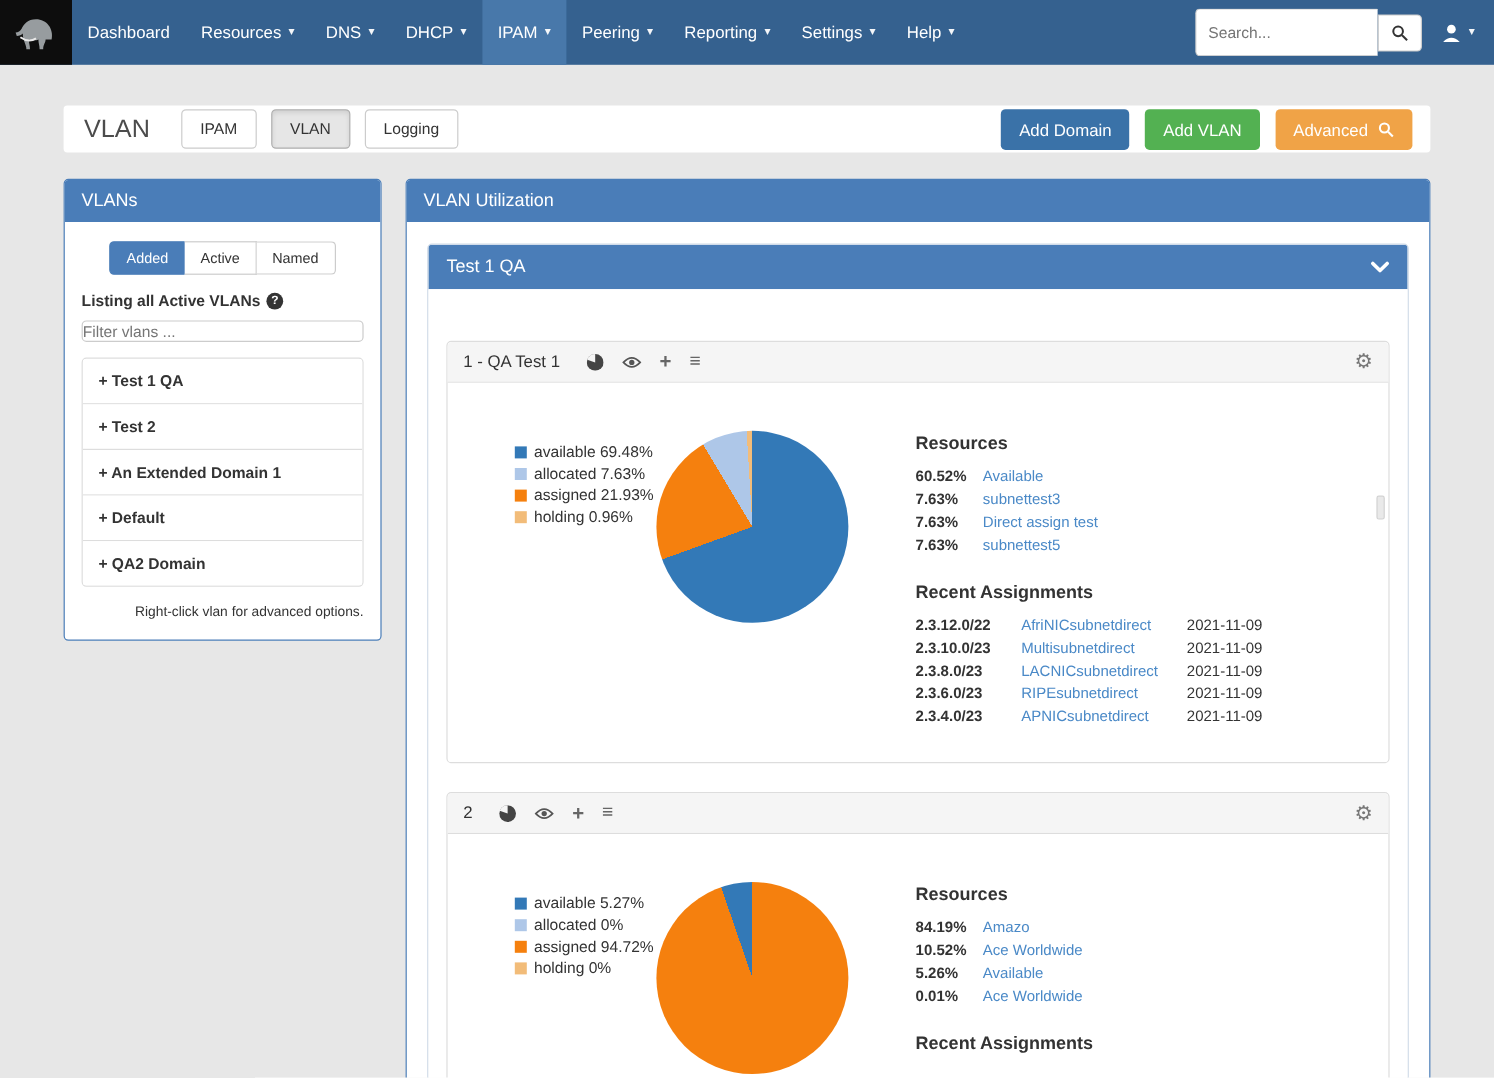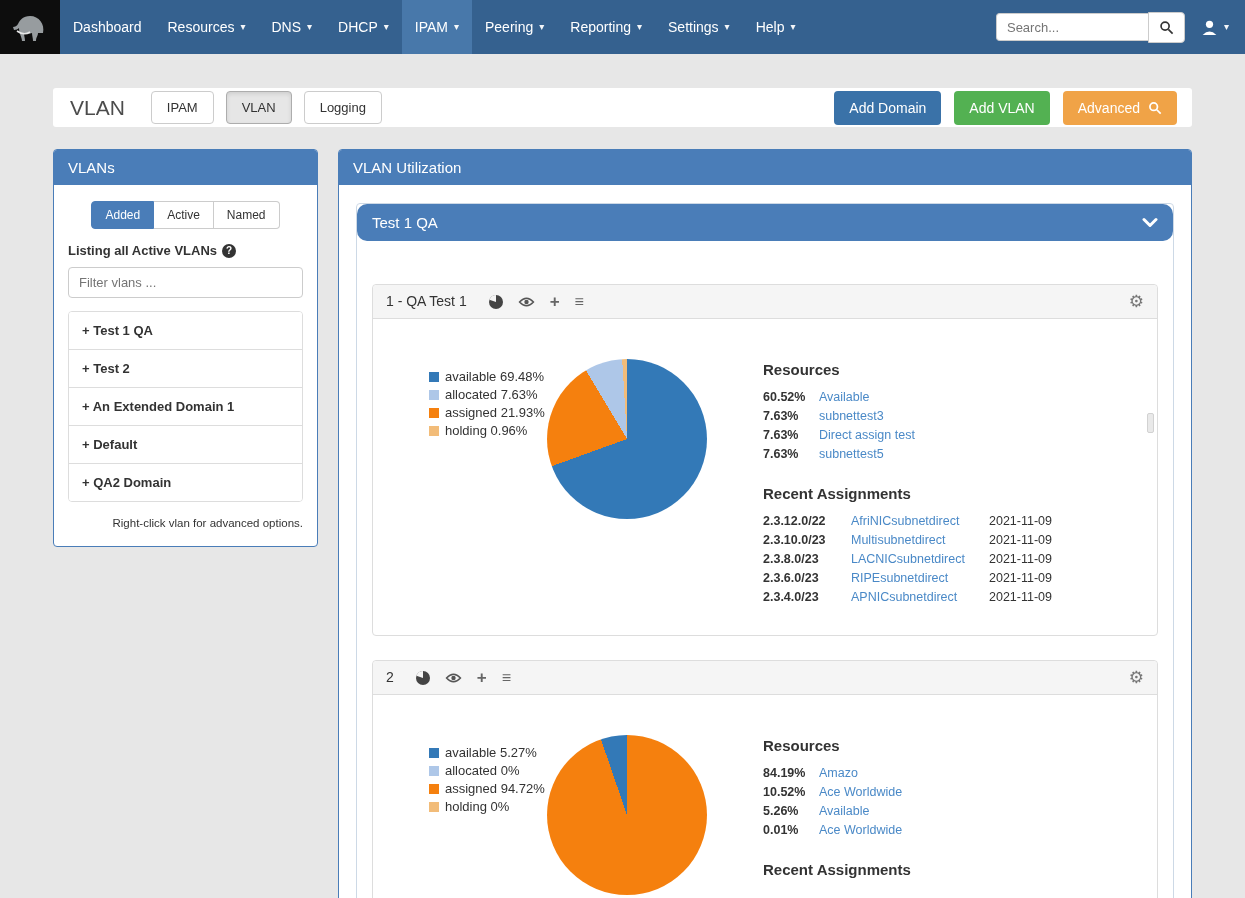--- a/index.html
+++ b/index.html
@@ -11,21 +11,21 @@
     -webkit-font-smoothing:antialiased;
   }
   
   .navbar { height:54px; background:#35618f; display:flex; align-items:stretch; }
   .brand { width:60px; background:#0d0d0d; display:flex; align-items:center; justify-content:center; cursor:pointer; flex:none; }
   .nav-links { display:flex; align-items:stretch; }
   .nav-item { display:flex; align-items:center; gap:6px; padding:0 13px; color:#fff; font-size:14px; cursor:pointer; white-space:nowrap; }
   .nav-item.active { background:#4878aa; }
   .caret { font-size:10px; line-height:1; opacity:.95; }
   .nav-search { margin-left:auto; display:flex; align-items:center; padding-right:4px; }
-  .search-input { width:152px; height:28px; border:1px solid #ccc; border-right:none; border-radius:4px 0 0 4px; padding:0 10px; font-size:13px; color:#555; outline:none; font-family:inherit; }
+  .search-input { width:152px; height:40px; border:1px solid #ccc; border-right:none; border-radius:4px 0 0 4px; padding:0 10px; font-size:13px; color:#555; outline:none; font-family:inherit; }
   .search-btn { height:31px; width:37px; background:#fff; border:1px solid #ccc; border-radius:0 4px 4px 0; display:flex; align-items:center; justify-content:center; color:#333; cursor:pointer; padding:0; }
   .nav-user { display:flex; align-items:center; gap:6px; padding:0 16px 0 12px; color:#fff; cursor:pointer; }
   
   .page-title-bar { margin:34px 53px 0; background:#fff; border-radius:3px; height:39px; display:flex; align-items:center; padding:0 15px; }
   .page-title { font-size:21px; color:#4c4c4c; font-weight:400; margin:0 26px 0 2px; }
   .tab-btn { padding:8px 15px; background:#fff; border:1px solid #ccc; border-radius:4px; font-size:13px; color:#333; margin-right:12px; cursor:pointer; font-family:inherit; }
   .tab-btn.active { background:#e6e6e6; border-color:#adadad; box-shadow:inset 0 2px 4px rgba(0,0,0,.1); }
   .actions { margin-left:auto; display:flex; gap:13px; }
   .action-btn { border:none; border-radius:4px; color:#fff; font-size:14px; padding:9px 15px; display:flex; align-items:center; gap:8px; cursor:pointer; font-family:inherit; }
   .btn-add-domain { background:#3a72a8; }
@@ -39,30 +39,30 @@
   .vlans { width:265px; flex:none; }
   .vlans-body { padding:14px; }
   .segmented { display:flex; justify-content:center; margin:2px 0 14px; }
   .seg-btn { padding:6px 13px; font-size:12px; background:#fff; border:1px solid #ccc; color:#333; cursor:pointer; font-family:inherit; }
   .seg-btn:first-child { border-radius:4px 0 0 4px; }
   .seg-btn:last-child { border-radius:0 4px 4px 0; }
   .seg-btn + .seg-btn { border-left:none; }
   .seg-btn.active { background:#4a7db8; border-color:#4a7db8; color:#fff; }
   .listing-label { font-size:13px; font-weight:bold; color:#333; margin-bottom:9px; display:flex; align-items:center; gap:5px; }
   .help-badge { width:14px; height:14px; border-radius:50%; background:#333; color:#fff; font-size:10px; display:inline-flex; align-items:center; justify-content:center; font-weight:bold; flex:none; cursor:pointer; }
-  .filter-input { width:100%; height:31px; border:1px solid #ccc; border-radius:4px; padding:0 10px; font-size:13px; color:#555; outline:none; margin-bottom:13px; font-family:inherit; }
+  .filter-input { width:100%; height:18px; border:1px solid #ccc; border-radius:4px; padding:0 0; font-size:13px; color:#555; outline:none; margin-bottom:13px; font-family:inherit; }
   .vlan-list { border:1px solid #ddd; border-radius:4px; overflow:hidden; }
   .vlan-item { padding:11px 13px; font-size:13px; font-weight:bold; color:#333; border-bottom:1px solid #ddd; cursor:pointer; background:#fff; }
   .vlan-item:last-child { border-bottom:none; }
   .vlans-foot { text-align:right; font-size:11.5px; color:#333; margin:15px 0 3px; }
   
   .util { flex:1; }
   .util-body { padding:18px 17px 24px; background:#fff; }
   .domain-panel { border:1px solid #cdd9e6; border-radius:4px; overflow:hidden; }
-  .domain-header { background:#4a7db8; color:#fff; font-size:15px; padding:10px 15px; display:flex; align-items:center; cursor:pointer;border-radius:10px; }
+  .domain-header { background:#4a7db8; color:#fff; font-size:15px; padding:10px 15px; display:flex; align-items:center; cursor:pointer; }
   .domain-chevron { margin-left:auto; display:flex; align-items:center; }
   .domain-body { padding:43px 15px 10px; background:#fff; min-height:920px; }
   .card { border:1px solid #ddd; border-radius:4px; margin-bottom:24px; background:#fff; }
   .card-header { background:#f5f5f5; border-bottom:1px solid #ddd; border-radius:4px 4px 0 0; padding:8px 13px; display:flex; align-items:flex-start; }
   .card-title { font-size:14px; color:#333; margin-right:22px; }
   .hdr-icons { display:flex; align-items:center; gap:15px; color:#555; }
   .hdr-icons > * { cursor:pointer; }
   .icon-plus { font-size:17px; font-weight:bold; color:#666; line-height:1; }
   .icon-bars { font-size:16px; color:#666; font-weight:bold; line-height:1; }
   .icon-gear { margin-left:auto; font-size:17px; color:#777; cursor:pointer; line-height:1; }

